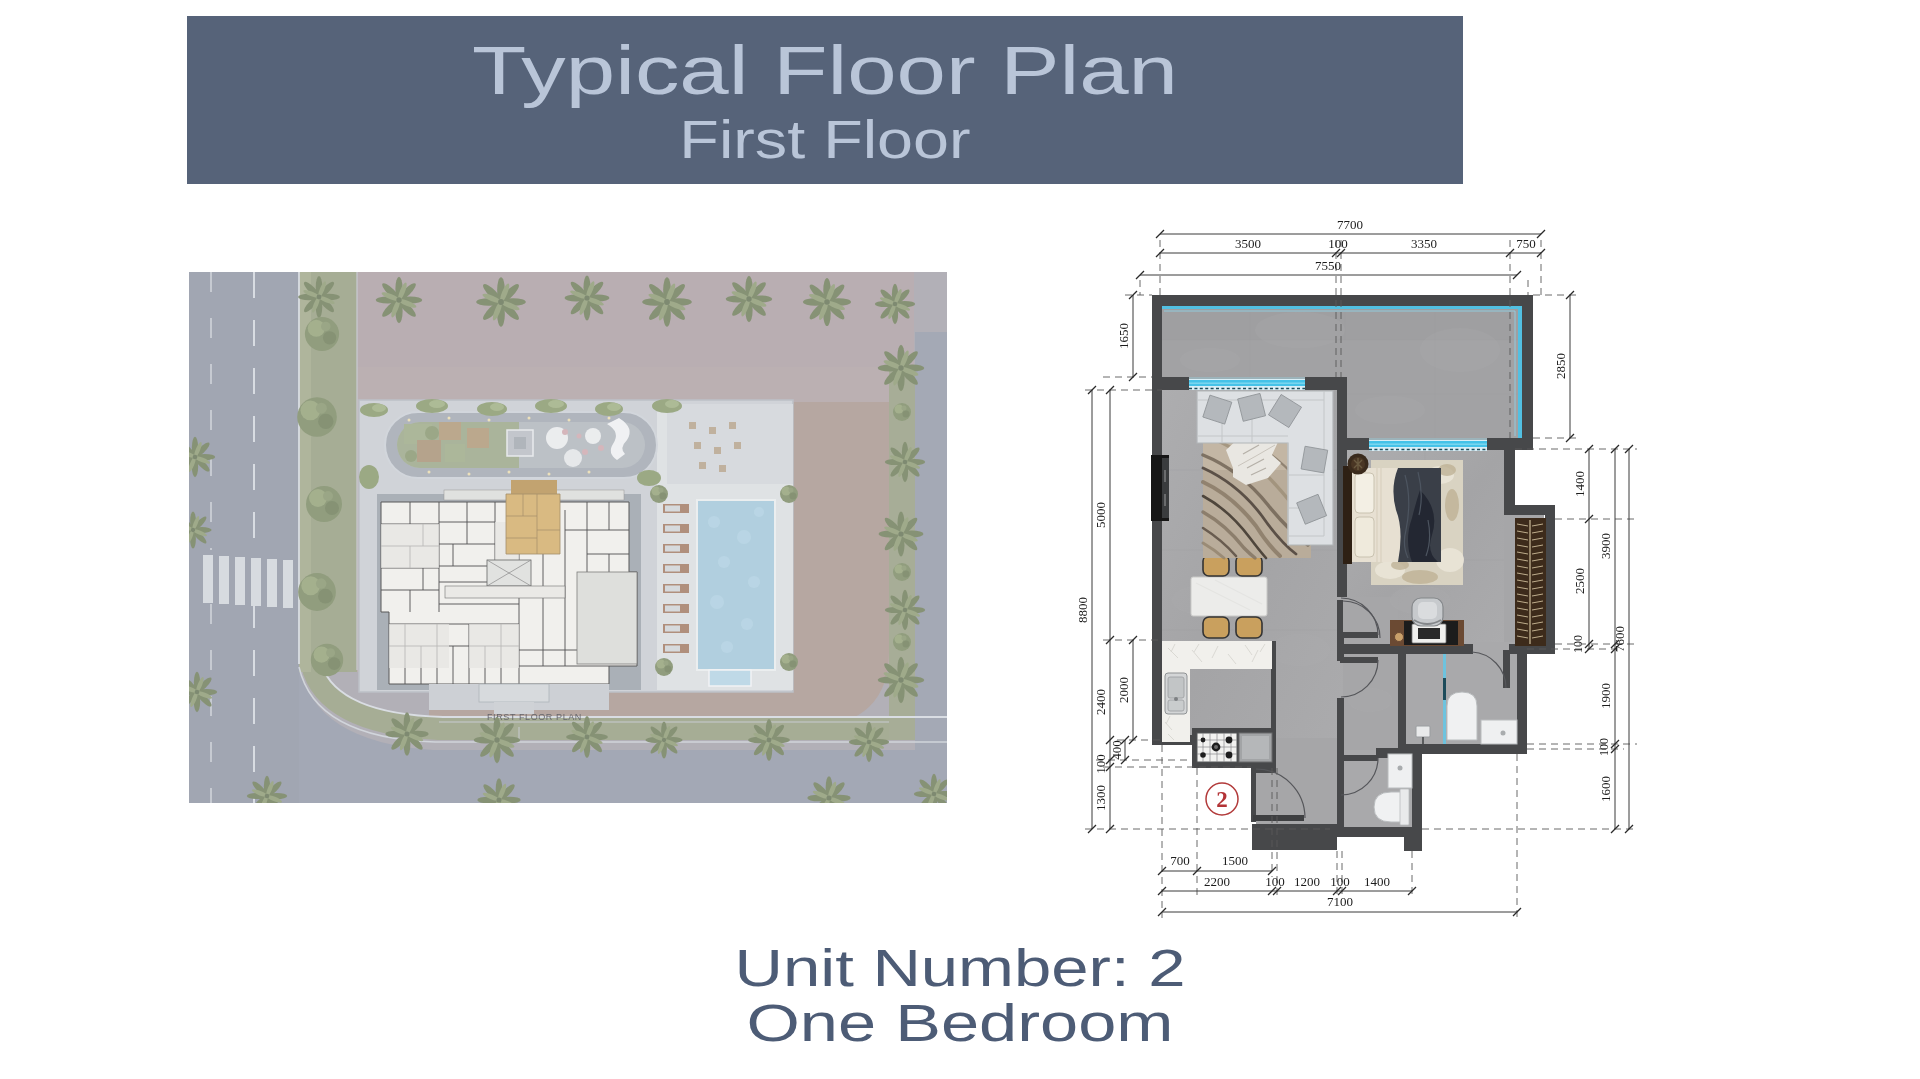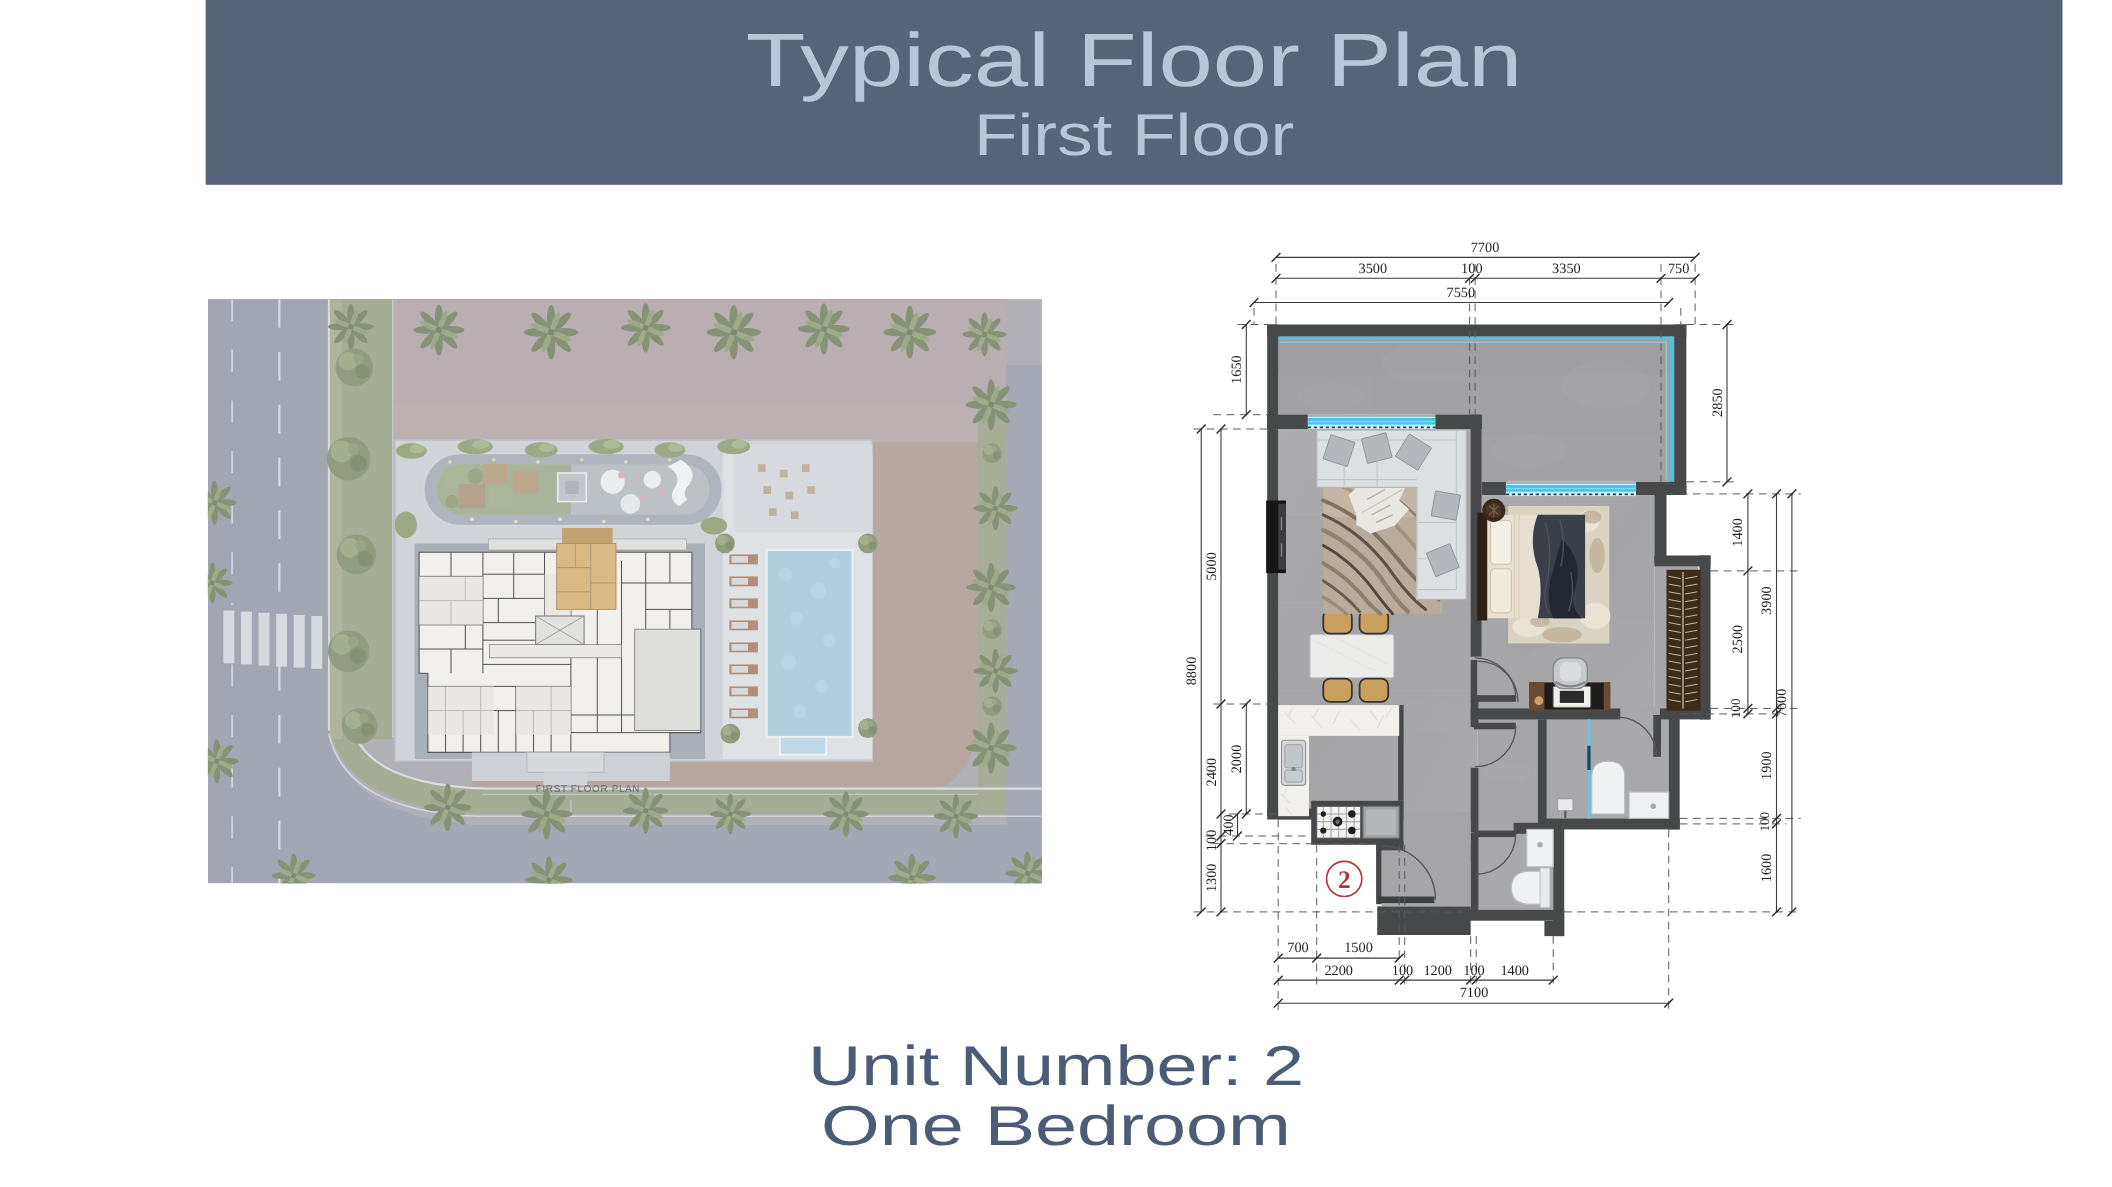--- a/index.html
+++ b/index.html
@@ -1,19 +1,19 @@
 <!DOCTYPE html>
 <html><head>
 <meta charset="utf-8">
 <style>
   html,body{margin:0;padding:0;background:#ffffff;}
   body{width:1920px;height:1079px;position:relative;overflow:hidden;
        font-family:"Liberation Sans", sans-serif;}
   .abs{position:absolute;}
-  #banner{left:187px;top:0;width:1688px;height:168px;background:#566379;}
+  #banner{left:187px;top:16px;width:1276px;height:168px;background:#566379;}
   #banner .t1{position:absolute;top:21px;left:0;width:100%;text-align:center;
       color:#b9c5d8;font-size:68.6px;line-height:1;transform:scaleX(1.295);}
   #banner .t2{position:absolute;top:97px;left:0;width:100%;text-align:center;
       color:#b9c5d8;font-size:53.5px;line-height:1;transform:scaleX(1.21);}
   #footer{left:0;top:0;width:1920px;}
   #footer div{position:absolute;width:1920px;text-align:center;color:#4d5c76;line-height:1;}
   #footer .u1{top:943px;font-size:51px;transform:scaleX(1.315);}
   #footer .u2{top:998px;font-size:51px;transform:scaleX(1.345);}
 </style>
 </head>

